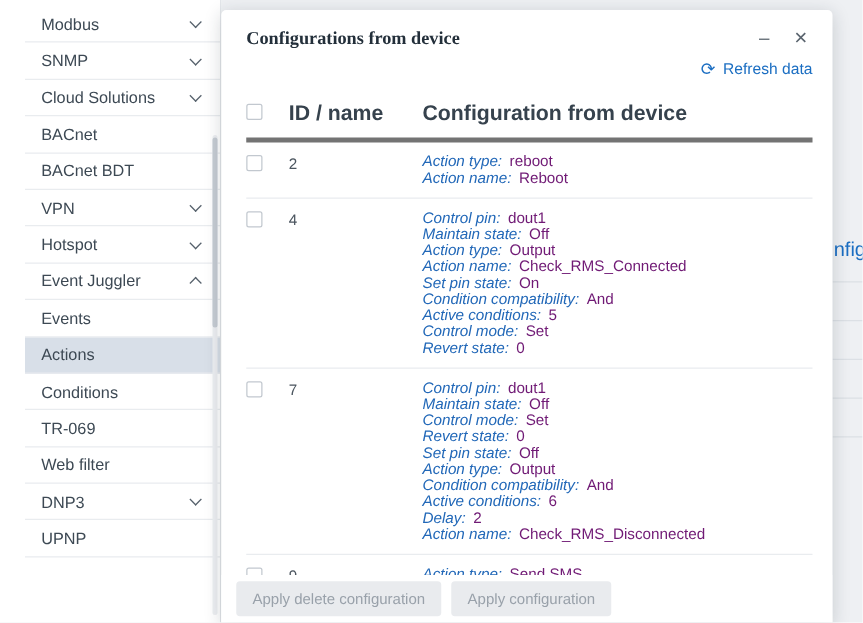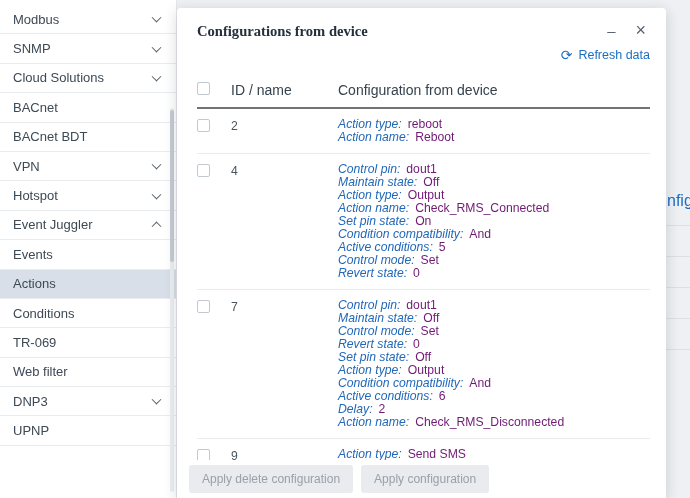--- a/index.html
+++ b/index.html
@@ -22,20 +22,21 @@
   .sb-item {
     position: relative;
     height: 29.4px;
     display: flex; align-items: center;
     padding: 0 26px 0 13px;
     border-bottom: 1px solid #e9ecef;
     font-size: 13px;
     color: #3d4954;
     cursor: pointer;
     white-space: nowrap;
+    margin-left: 20px;
   }
   .sb-item.sub { padding-left: 13px; text-align: center; }
   .sb-item.selected { background: #d8dfe8; }
   .chev {
     position: absolute; right: 16px; top: 50%;
     width: 7px; height: 7px;
     border-right: 1.6px solid #55606b;
     border-bottom: 1.6px solid #55606b;
   }
   .chev.down { transform: translateY(-70%) rotate(45deg); }
@@ -85,22 +86,22 @@
   .refresh-icon { font-size: 14px; line-height: 12px; }
 
   .table { margin: 0 16px 0 20px; }
   .thead, .trow {
     display: grid;
     grid-template-columns: 34px 107px 1fr;
     align-items: start;
   }
   .thead {
     padding: 7px 0 9px;
-    border-bottom: 2px solid #737373;
-    font-size: 14px; font-weight: normal; color: #36424d;
+    border-bottom: 4px solid #737373;
+    font-size: 17px; font-weight: bold; color: #36424d;
     align-items: center;
   }
   .trow {
     padding: 9px 0 9px;
     border-bottom: 1px solid #e9ecef;
     font-size: 12.2px; color: #4b555f;
   }
   .checkbox {
     display: inline-block; width: 13px; height: 13px;
     border: 1px solid #c2c8cf; border-radius: 2px;

